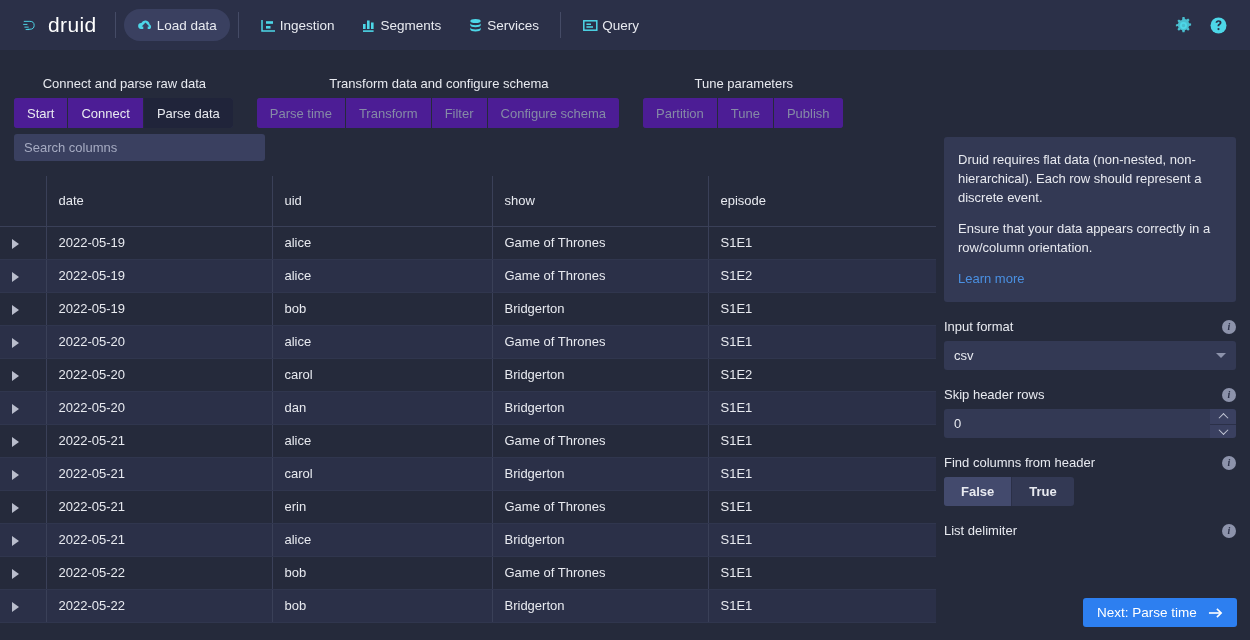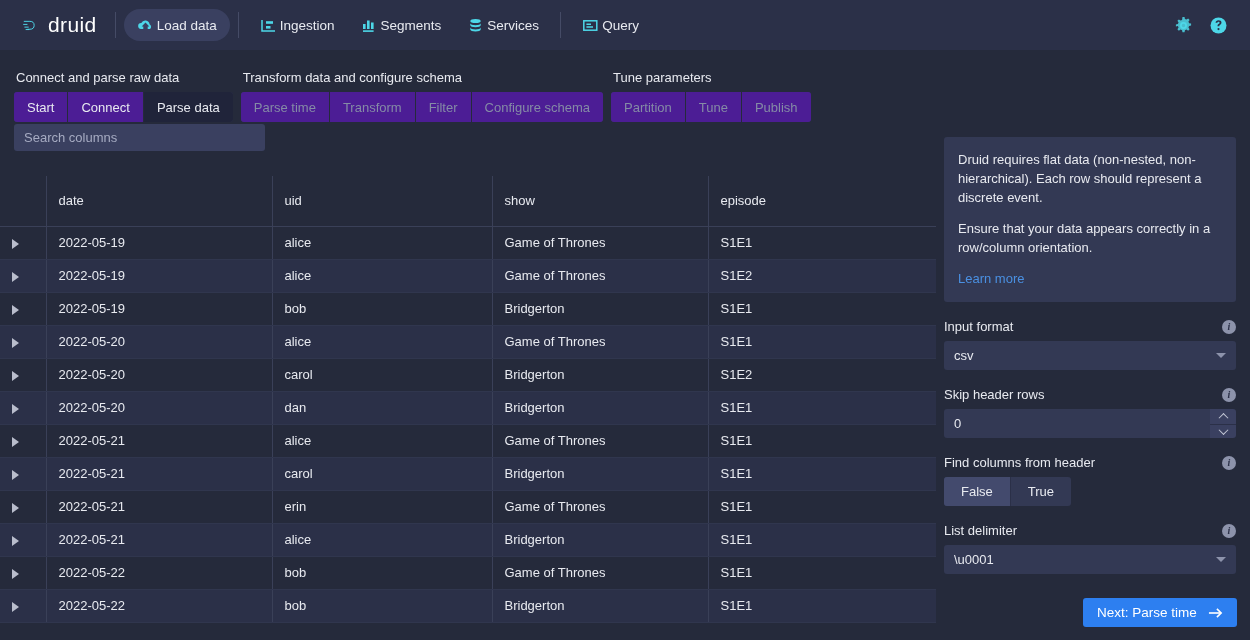--- a/index.html
+++ b/index.html
@@ -31,40 +31,40 @@
     white-space: nowrap; cursor: pointer;
   }
   .nav-item.active { background: #3a4060; }
   .nav-icon { display: flex; align-items: center; justify-content: center; width: 17px; height: 17px; color: #4dd7e8; flex: 0 0 auto; }
   .nav-icon svg { display: block; }
   .nav-spacer { flex: 1 1 auto; }
   .nav-right { display: flex; align-items: center; gap: 16px; padding-right: 8px; }
   .nav-right .nav-icon { width: 19px; height: 19px; cursor: pointer; }
 
   
-  .steps { position: absolute; top: 70px; left: 14px; display: flex; gap: 0; align-items: flex-start; }
+  .steps { position: absolute; top: 76px; left: 14px; display: flex; gap: 16px; align-items: flex-start; text-align: center; }
   .step-group { margin-right: 8px; }
   .step-group-title { font-size: 13px; color: #e8eaf0; margin-bottom: 7px; padding-left: 2px; white-space: nowrap; }
   .step-btns { display: flex; background: #333954; border-radius: 3px; overflow: hidden; }
   .step-btn {
     height: 30px; padding: 0 13px;
     display: flex; align-items: center; justify-content: center;
     font-size: 13px; color: #e8eaf0;
     background: #4c1d95;
     border-right: 1px solid #252a3b;
     cursor: pointer; white-space: nowrap;
   }
   .step-btn:last-child { border-right: none; }
   .step-btn.active { background: #20243a; }
   .step-btn.disabled { color: #858ba6; }
   .step-btn.spec { background: #333954; gap: 8px; padding: 0 12px; }
   .spec-icon { display: flex; color: #e8eaf0; }
 
   
-  .search-wrap { position: absolute; top: 124px; left: 14px; }
+  .search-wrap { position: absolute; top: 134px; left: 14px; }
   .search-input {
     width: 251px; height: 27px;
     background: #3a4060;
     border: none; border-radius: 3px;
     color: #e8eaf0; font-size: 13px;
     padding: 0 10px;
     font-family: "Liberation Sans", sans-serif;
     outline: none;
   }
   .search-input::placeholder { color: #a6abc2; }
@@ -124,21 +124,21 @@
     font-family: "Liberation Sans", sans-serif;
   }
   .stepper { width: 26px; display: flex; flex-direction: column; border-radius: 0 3px 3px 0; overflow: hidden; }
   .stepper div { flex: 1 1 50%; background: #3a4060; display: flex; align-items: center; justify-content: center; cursor: pointer; }
   .stepper div + div { border-top: 1px solid #2b3048; }
   .chev { width: 7px; height: 7px; border-left: 1.6px solid #c3c7d6; border-top: 1.6px solid #c3c7d6; }
   .chev.up { transform: rotate(45deg) translate(1px, 1px); }
   .chev.down { transform: rotate(-135deg) translate(1px, 1px); }
   .toggle-group { display: flex; background: #333954; border-radius: 3px; overflow: hidden; width: fit-content; }
   .toggle-btn { height: 29px; padding: 0 17px; display: flex; align-items: center; justify-content: center;
-                font-size: 13px; color: #e8eaf0; cursor: pointer; border-right: 1px solid #2b3048; }
+                font-size: 13px; color: #e8eaf0; cursor: pointer; border-right: 1px solid #2b3048; font-weight: bold; }
   .toggle-btn:last-child { border-right: none; }
   .toggle-btn.selected { background: #434a6d; }
 
   
   .next-btn {
     position: absolute; top: 598px; left: 1083px;
     height: 29px; padding: 0 14px;
     background: #2d7ff0; border-radius: 3px;
     display: flex; align-items: center; gap: 11px;
     color: #ffffff; font-size: 13.5px; cursor: pointer;
@@ -425,24 +425,20 @@
       <div class="toggle-btn selected">False</div>
       <div class="toggle-btn">True</div>
     </div>
   </div>
 
   <div class="field">
     <div class="field-label-row">
       <span class="field-label">List delimiter</span>
       <span class="info-icon">i</span>
     </div>
-    <div class="select-box">
-      <span>\u0001</span>
-      <span class="caret"></span>
-    </div>
   </div>
 </div>
 
 <div class="next-btn">
   <span>Next: Parse time</span>
   <span class="arrow-right">
     <svg width="15" height="12" viewBox="0 0 16 12" fill="none" stroke="#ffffff" stroke-width="1.7">
       <path d="M1 6 H14"></path>
         <path d="M9.5 1.6 L14 6 L9.5 10.4"></path>
     </svg>

